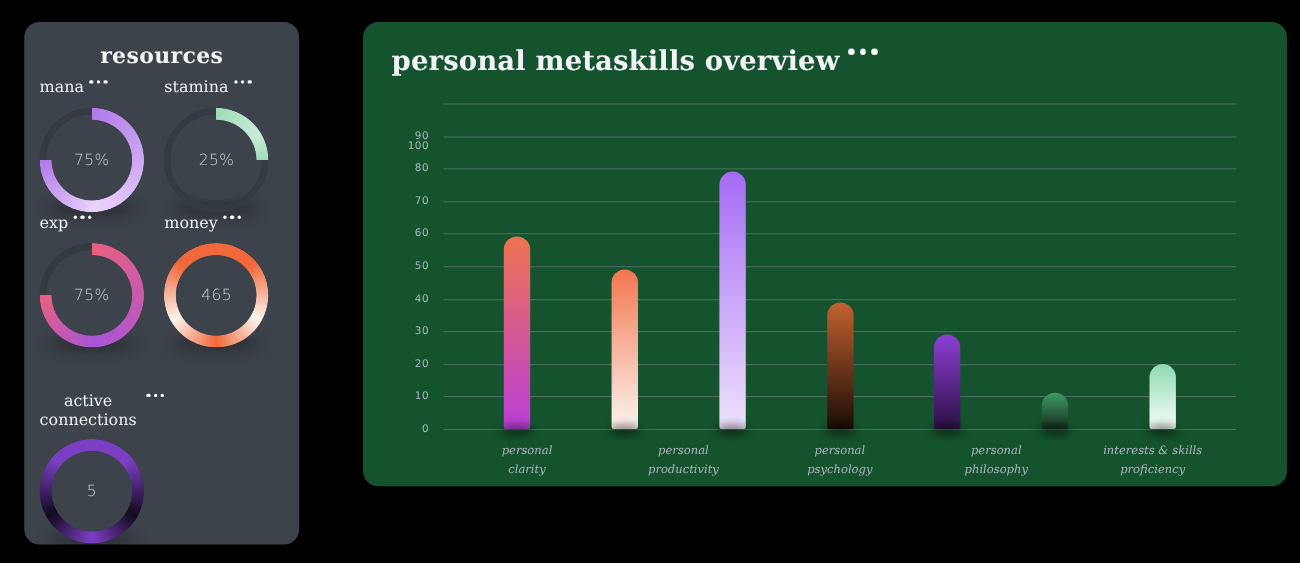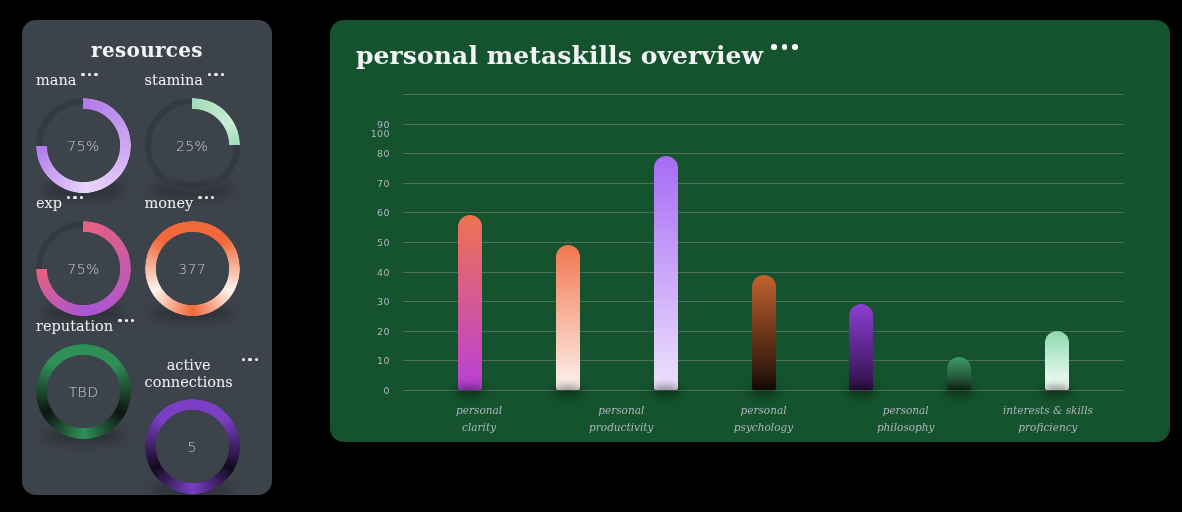--- a/index.html
+++ b/index.html
@@ -324,38 +324,21 @@
             <i></i>
             <i></i>
             <i></i>
           </span>
         </div>
         <div class="donut">
           <div class="shadow"></div>
           <div class="track"></div>
           <div class="ring" style="background: conic-gradient(from 180deg, rgb(241, 105, 58) 0deg, rgb(253, 243, 236) 60deg, rgb(241, 105, 58) 130deg, rgb(241, 105, 58) 230deg, rgb(253, 243, 236) 300deg, rgb(241, 105, 58) 360deg); mask: radial-gradient(circle, transparent 36px, rgb(0, 0, 0) 37px);"></div>
           <div class="hole"></div>
-          <span class="value">377</span>
-        </div>
-      </div>
-      <div class="metric">
-        <div class="metric-head">
-          <span class="metric-label">reputation</span>
-          <span class="dots-icon">
-            <i></i>
-            <i></i>
-            <i></i>
-          </span>
-        </div>
-        <div class="donut">
-          <div class="shadow"></div>
-          <div class="track"></div>
-          <div class="ring" style="background: conic-gradient(from 180deg, rgb(47, 143, 88) 0deg, rgb(13, 20, 16) 60deg, rgb(47, 143, 88) 130deg, rgb(47, 143, 88) 230deg, rgb(13, 20, 16) 300deg, rgb(47, 143, 88) 360deg); mask: radial-gradient(circle, transparent 36px, rgb(0, 0, 0) 37px);"></div>
-          <div class="hole"></div>
-          <span class="value">TBD</span>
+          <span class="value">465</span>
         </div>
       </div>
       <div class="metric">
         <div class="metric-head two-line">
           <span class="metric-label" style="white-space: pre-line;">active
 connections</span>
           <span class="dots-icon spaced">
             <i></i>
             <i></i>
             <i></i>

